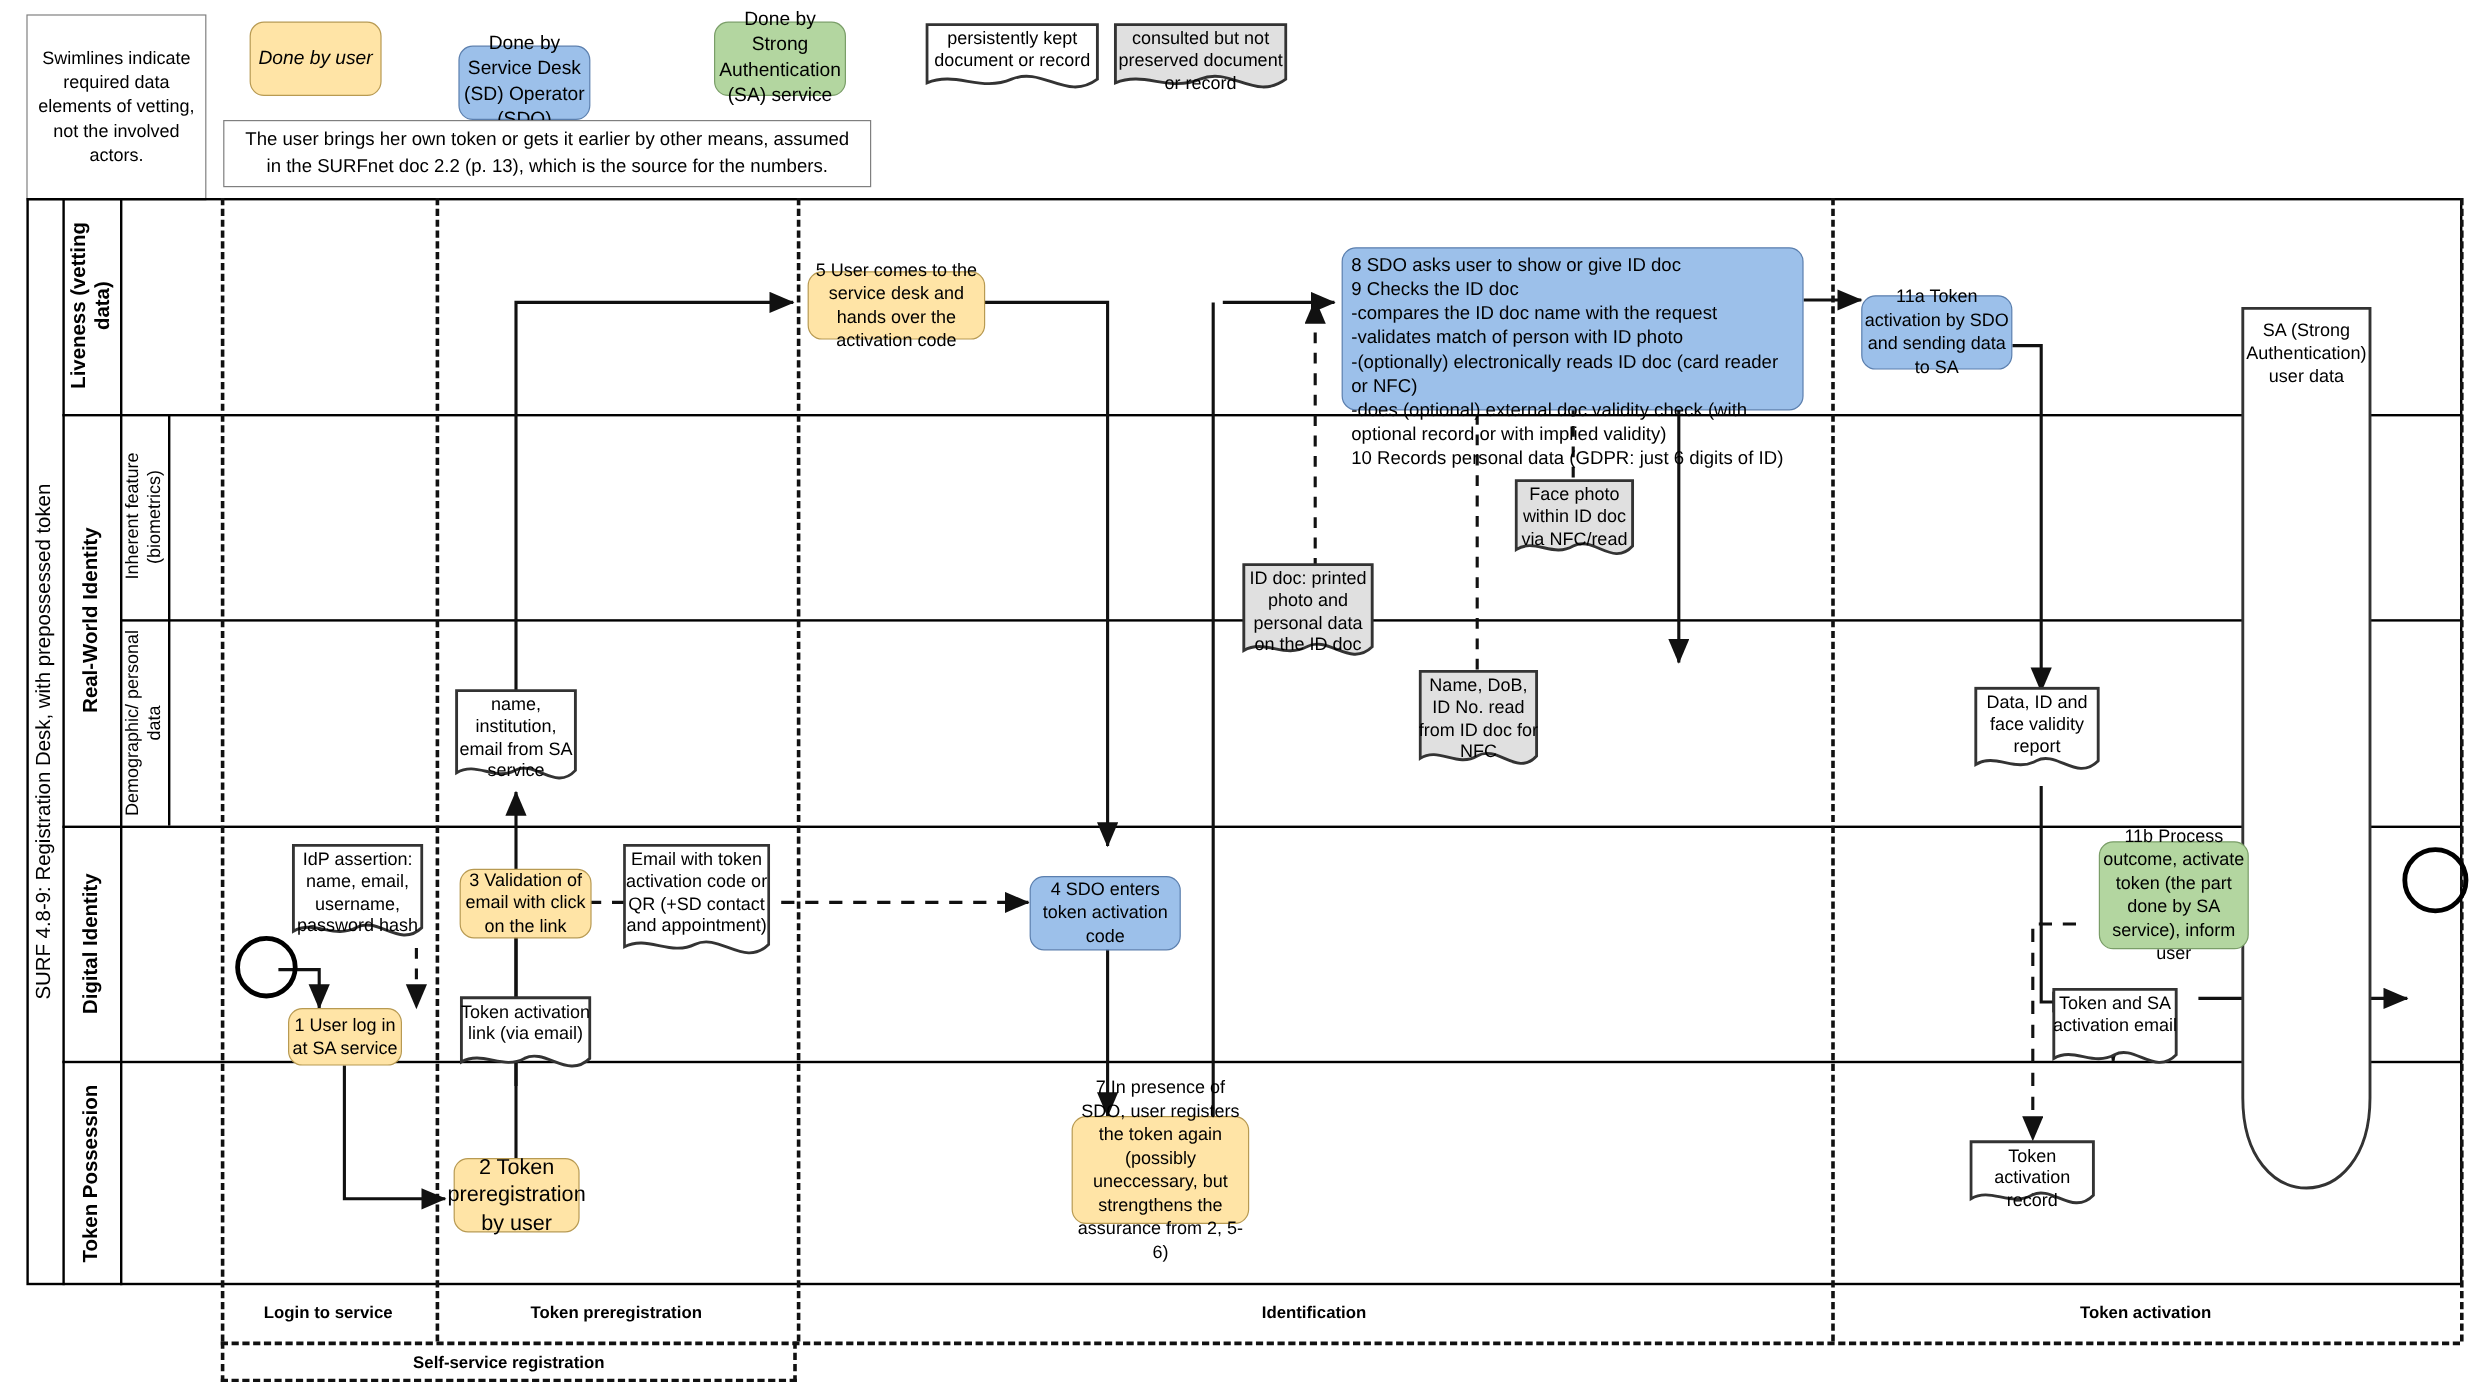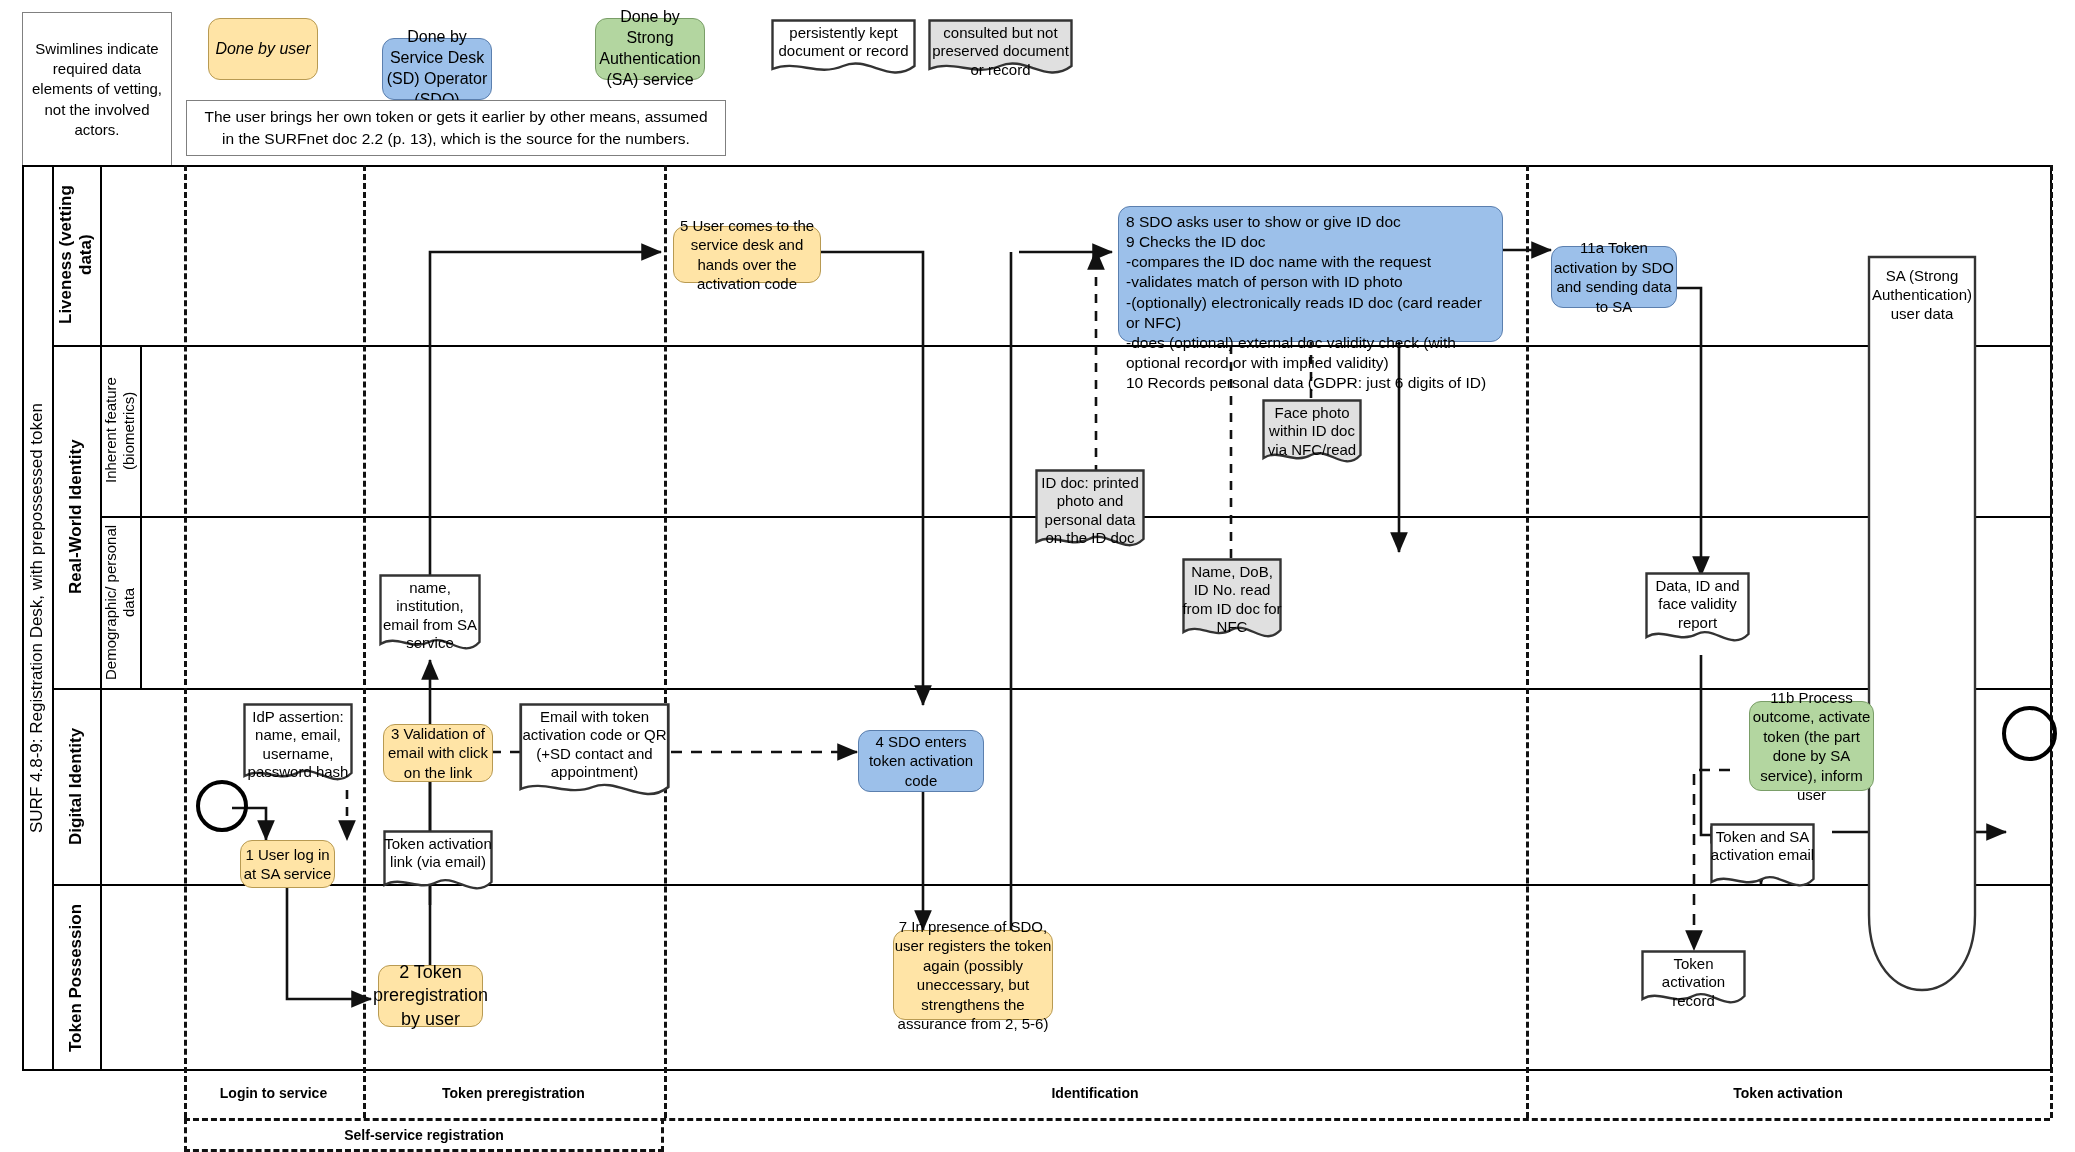--- a/index.html
+++ b/index.html
@@ -229,21 +229,21 @@
   </div>
 
   <div class="abs rbox user ctr" style="left:673px;top:226px;width:148px;height:57px;font-size:15px;">
     <span>5 User comes to the service desk and hands over the activation code</span>
   </div>
 
   <div class="abs rbox sdo ctr" style="left:858px;top:710px;width:126px;height:62px;font-size:15px;">
     <span>4 SDO enters token activation code</span>
   </div>
 
-  <div class="abs rbox user ctr" style="left:893px;top:930px;width:160px;height:90px;font-size:15px;">
+  <div class="abs rbox user ctr" style="left:893px;top:930px;width:148px;height:90px;font-size:15px;">
     <span>7 In presence of SDO, user registers the token again (possibly uneccessary, but strengthens the assurance from 2, 5-6)</span>
   </div>
 
   <div class="abs rbox sdo lt" style="left:1118px;top:186px;width:385px;height:136px;font-size:15.5px;line-height:1.3;
               padding:5px 7px;white-space:pre-line;">
     <span>8 SDO asks user to show or give ID doc
 9 Checks the ID doc
 -compares the ID doc name with the request
 -validates match of person with ID photo
 -(optionally) electronically reads ID doc (card reader or NFC)
@@ -279,21 +279,21 @@
 
   <div class="doc" style="left:383px;top:830px;width:110px;height:68px;">
     <svg viewBox="0 0 110 68" preserveAspectRatio="none">
       <path d="M1.5,1.5 H108.5 V52 C90,70 72,43 54,52 C36,62 19,45 1.5,55 Z" fill="#ffffff" stroke="#333" stroke-width="2.4"></path>
     </svg>
     <div class="txt">
         <span>Token activation link (via email)</span>
       </div>
   </div>
 
-  <div class="doc" style="left:519px;top:703px;width:151px;height:105px;">
+  <div class="doc" style="left:519px;top:703px;width:123px;height:105px;">
     <svg viewBox="0 0 131 105" preserveAspectRatio="none">
       <path d="M1.5,1.5 H129.5 V84 C108,104 86,74 64,84 C42,94 22,76 1.5,86 Z" fill="#ffffff" stroke="#333" stroke-width="2.4"></path>
     </svg>
     <div class="txt">
         <span>Email with token activation code or QR (+SD contact and appointment)</span>
       </div>
   </div>
 
   <div class="doc" style="left:1035px;top:469px;width:110px;height:88px;">
     <svg viewBox="0 0 110 88" preserveAspectRatio="none">

